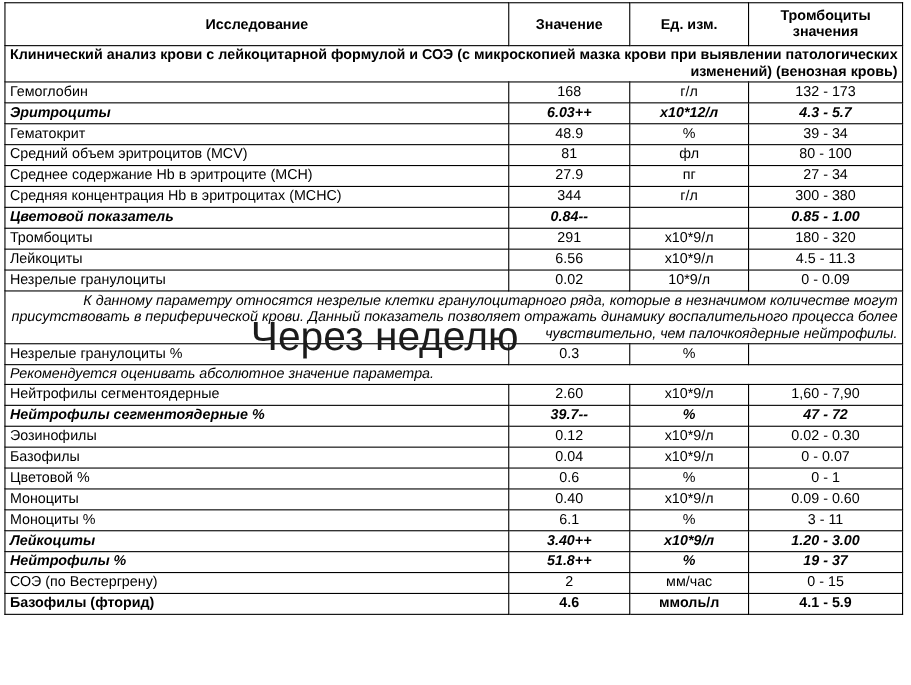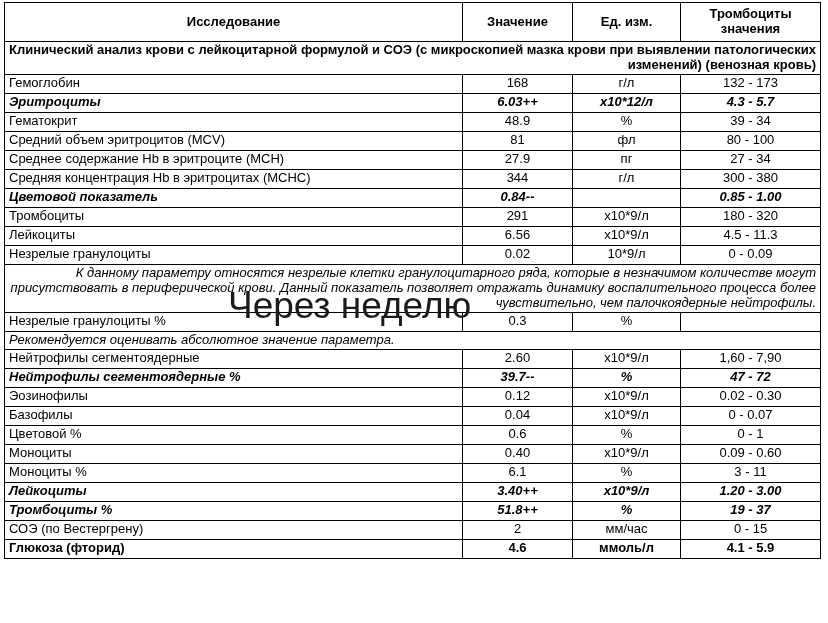--- a/index.html
+++ b/index.html
@@ -225,33 +225,33 @@
           <td class="c-center ">%</td>
           <td class="c-center ">3 - 11</td>
         </tr>
         <tr class="row-h">
           <td class="c-left bi">Лейкоциты</td>
           <td class="c-center bi">3.40++</td>
           <td class="c-center bi">х10*9/л</td>
           <td class="c-center bi">1.20 - 3.00</td>
         </tr>
         <tr class="row-h">
-          <td class="c-left bi">Тромбоциты %</td>
+          <td class="c-left bi">Нейтрофилы %</td>
           <td class="c-center bi">51.8++</td>
           <td class="c-center bi">%</td>
           <td class="c-center bi">19 - 37</td>
         </tr>
         <tr class="row-h">
           <td class="c-left ">СОЭ (по Вестергрену)</td>
           <td class="c-center ">2</td>
           <td class="c-center ">мм/час</td>
           <td class="c-center ">0 - 15</td>
         </tr>
         <tr class="row-h">
-          <td class="c-left bold">Глюкоза (фторид)</td>
+          <td class="c-left bold">Базофилы (фторид)</td>
           <td class="c-center bold">4.6</td>
           <td class="c-center bold">ммоль/л</td>
           <td class="c-center bold">4.1 - 5.9</td>
         </tr>
       </tbody>
   </table>
 
   <div class="overlay-text">Через неделю</div>
 </div>
 

